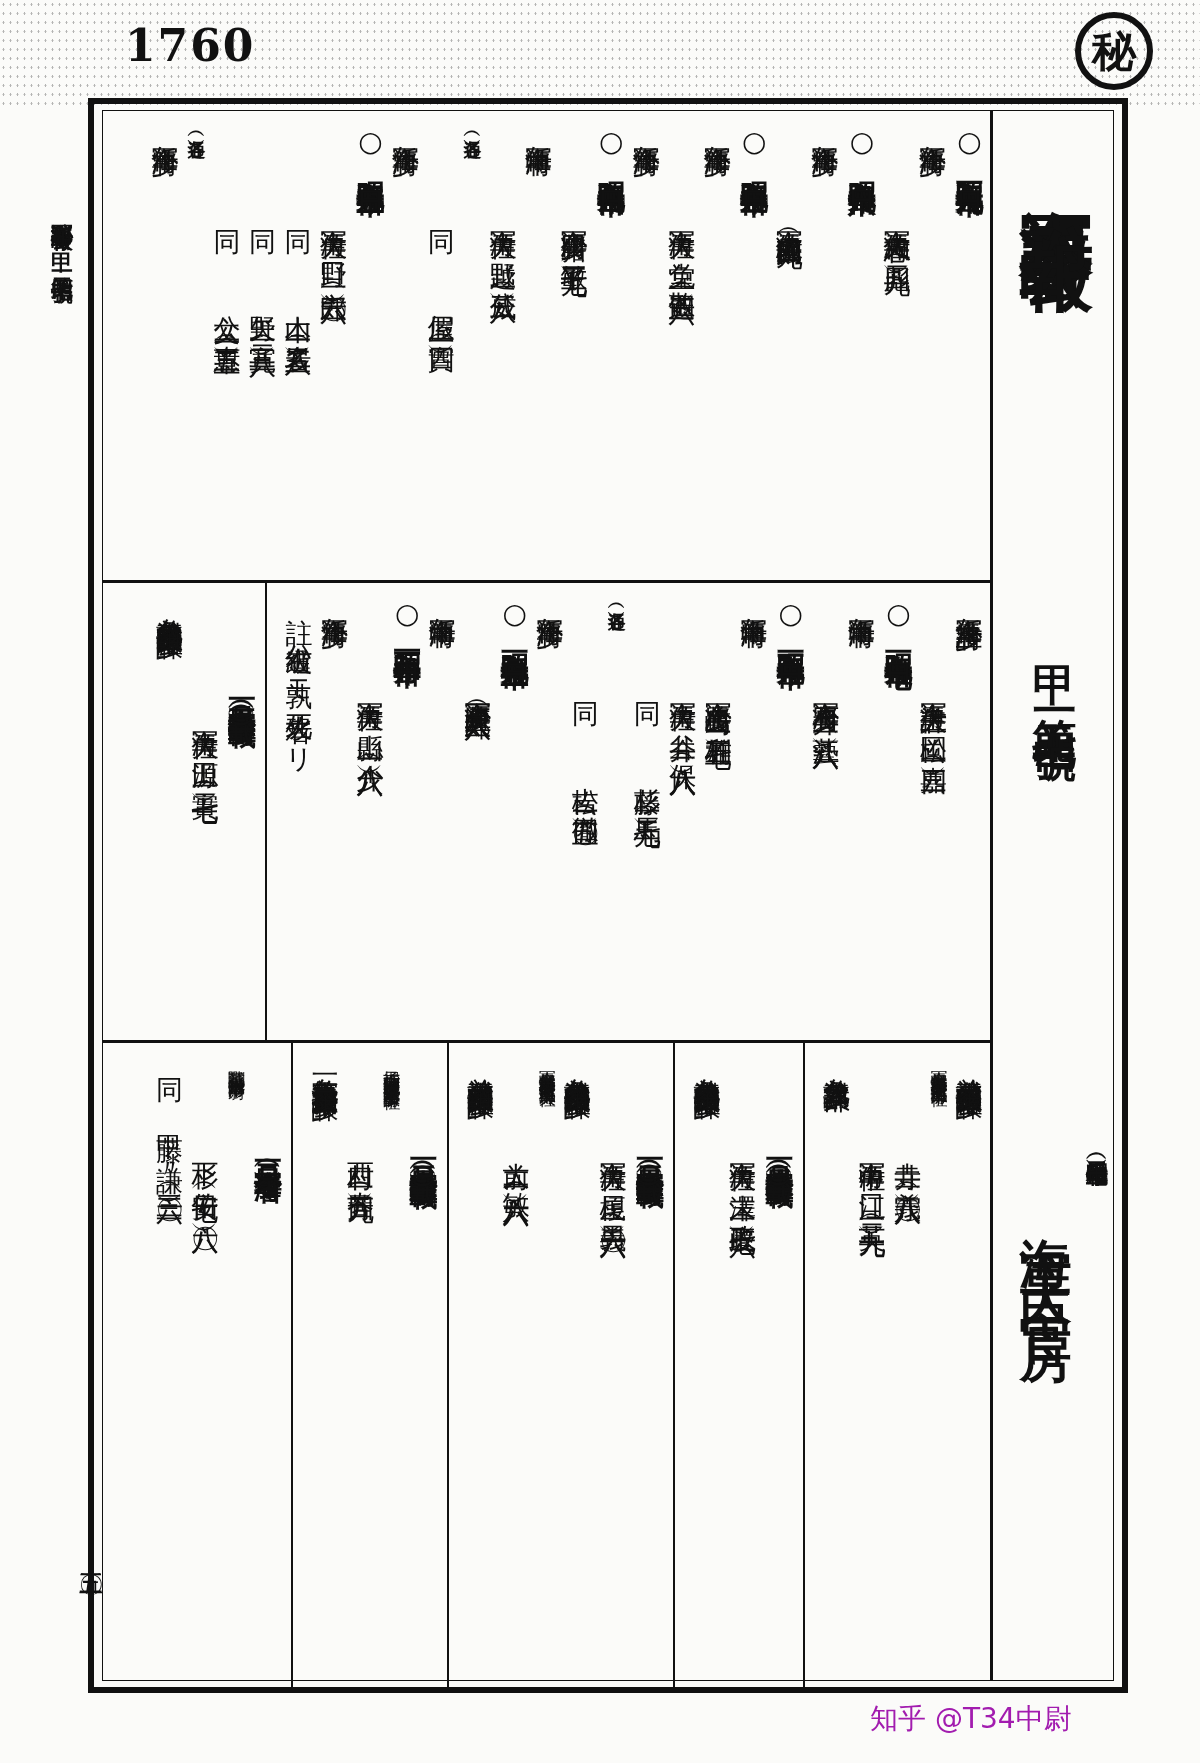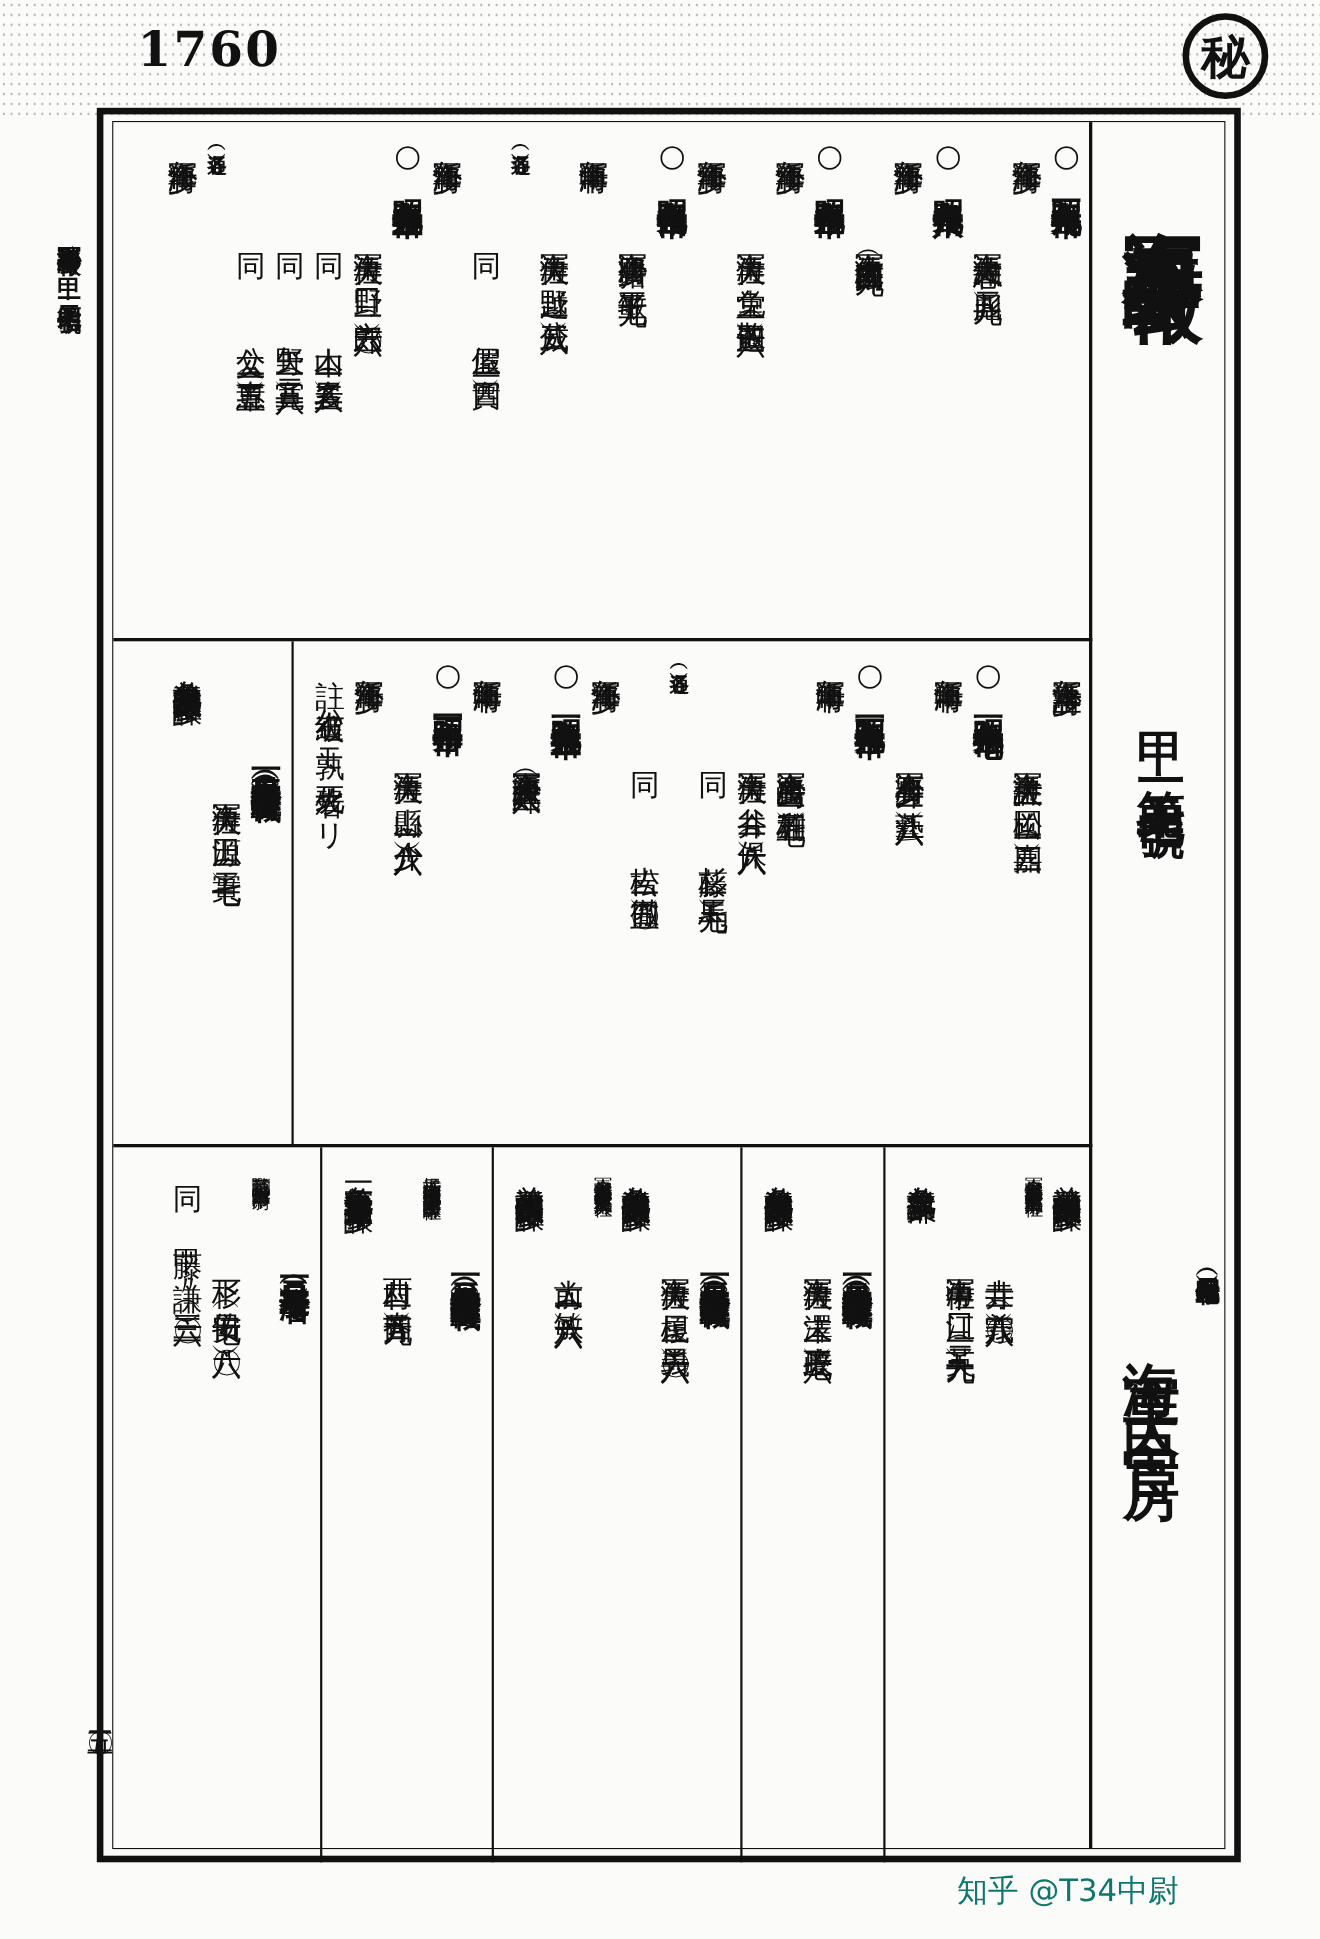--- a/index.html
+++ b/index.html
@@ -70,21 +70,21 @@
   .col {
     writing-mode: vertical-rl; font-size: 27px; line-height: 1.02;
     letter-spacing: 1px; white-space: nowrap; margin-left: 8px;
   }
   .col.date { font-weight: bold; font-family: "DejaVu Sans", sans-serif; font-size: 28px; }
   .col.order { font-weight: bold; font-family: "DejaVu Sans", sans-serif; font-size: 28px; }
   .col.note { font-size: 17px; line-height: 1.05; }
   .col.tag { font-size: 18px; font-weight: bold; }
   .vdiv { align-self: stretch; width: 0; border-left: 2px solid #111; margin: -14px 10px 0 10px; }
   .watermark {
-    position: absolute; left: 870px; top: 1700px; font-size: 28px; color: #0f766e;
+    position: absolute; left: 870px; top: 1700px; font-size: 28px; color: #a21caf;
     font-family: "DejaVu Sans", sans-serif;
   }
 </style>
 </head>
 <body>
 
 <div class="speckle"></div>
 <div class="page-num">1760</div>
 <div class="secret-stamp">秘</div>
 <div class="spine">秘海軍辭令公報　甲　第一七二四號</div>

